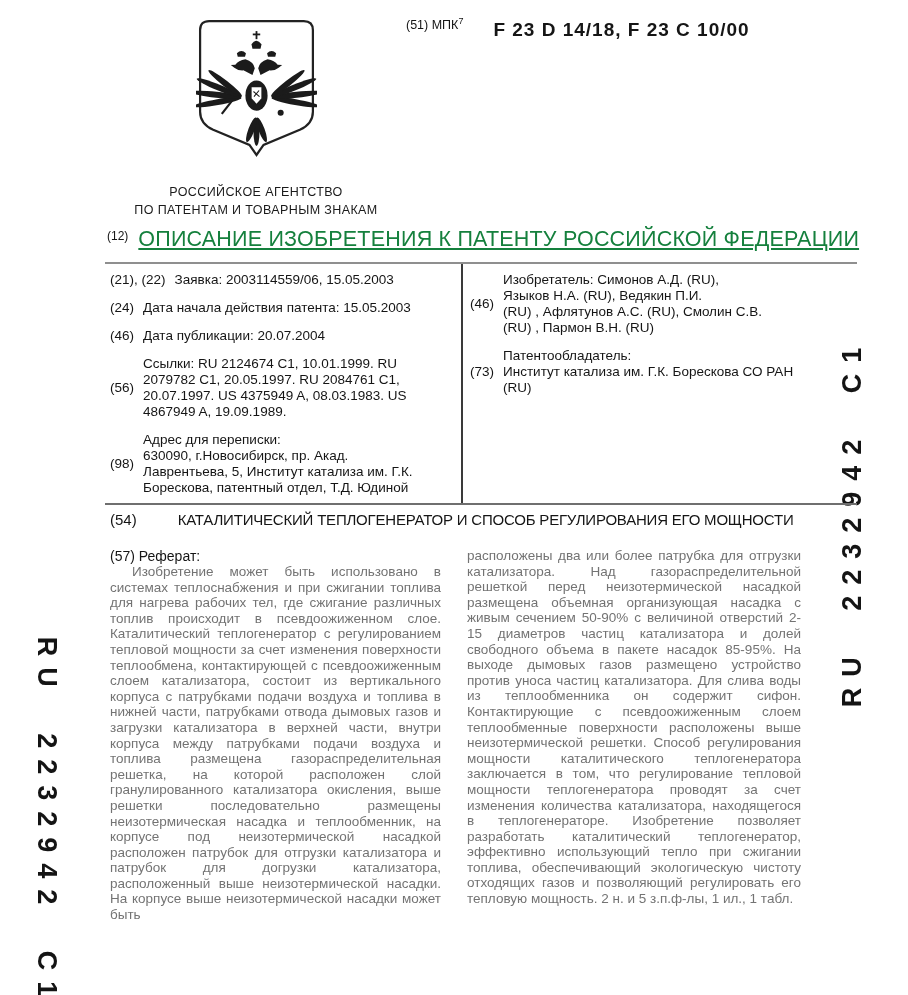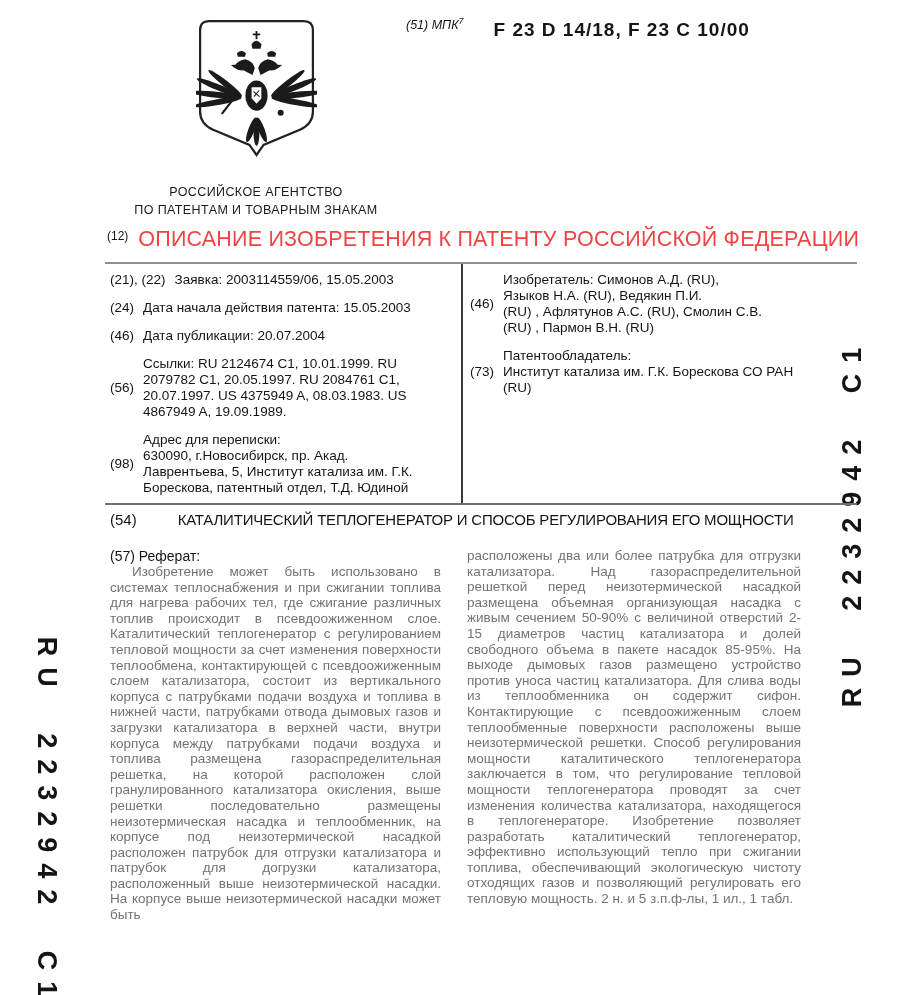--- a/index.html
+++ b/index.html
@@ -26,28 +26,28 @@
     text-align:center; font-size:12.5px; line-height:1.4; letter-spacing:0.4px; color:#1a1a1a;
   }
 
   
   .hdr { position:absolute; left:406px; top:10px; }
   .hdr-line1 { display:flex; align-items:flex-start; }
   .sup { font-size:12px; color:#1a1a1a; margin-top:2px; }
   .big { font-size:29px; font-weight:bold; letter-spacing:1px; line-height:1.1; }
   .m-l6  { margin-left:6px; }  .m-l14 { margin-left:14px; } .m-l26 { margin-left:26px; }
   .hdr-line2 { display:flex; margin-top:6px; }
-  .ipc-small { font-size:12.5px;font-style:italic; }
+  .ipc-small { font-size:12.5px; }
   .ipc-small sup { font-size:9px; }
   .ipc-codes { font-size:19px; font-weight:bold; letter-spacing:1px; margin-left:30px; position:relative; top:3px; }
 
   
   .doc-title { position:absolute; left:107px; top:227px; display:flex; }
   .t-code { font-size:12px; margin-right:10px; margin-top:2px; }
-  .t-text { font-size:21.5px; letter-spacing:0.2px; white-space:nowrap; color:#ef4444; }
+  .t-text { font-size:21.5px; letter-spacing:0.2px; white-space:nowrap; color:#15803d;text-decoration:underline; }
 
   .rule  { position:absolute; left:105px; width:752px; background:#8f8f8f; }
   .rule1 { top:262px; height:2px; }
   .rule2 { top:503px; height:2px; background:#6f6f6f; }
   .vdiv  { position:absolute; left:461px; top:264px; width:2px; height:239px; background:#3a3a3a; }
 
   
   .biblio-left  { position:absolute; left:110px; top:272px; width:344px; }
   .biblio-right { position:absolute; left:470px; top:272px; width:386px; }
   .field { display:flex; margin-bottom:12px; font-size:13.5px; line-height:16px;align-items:center; }

